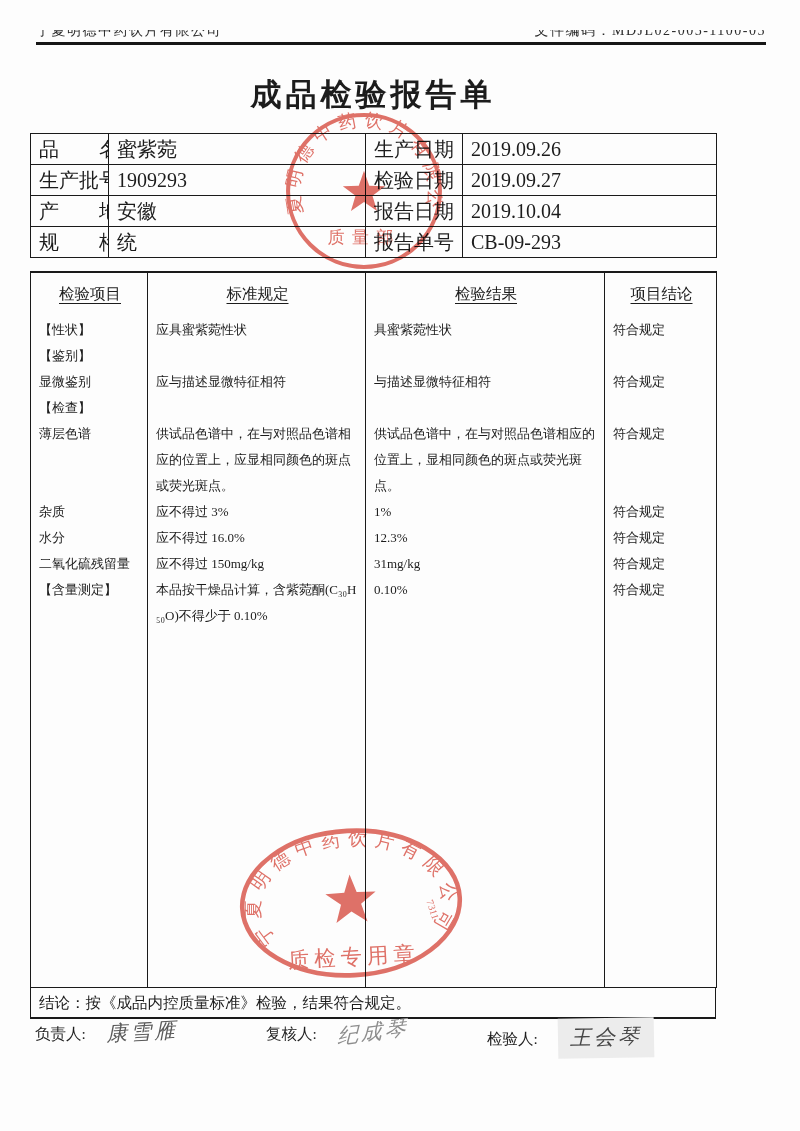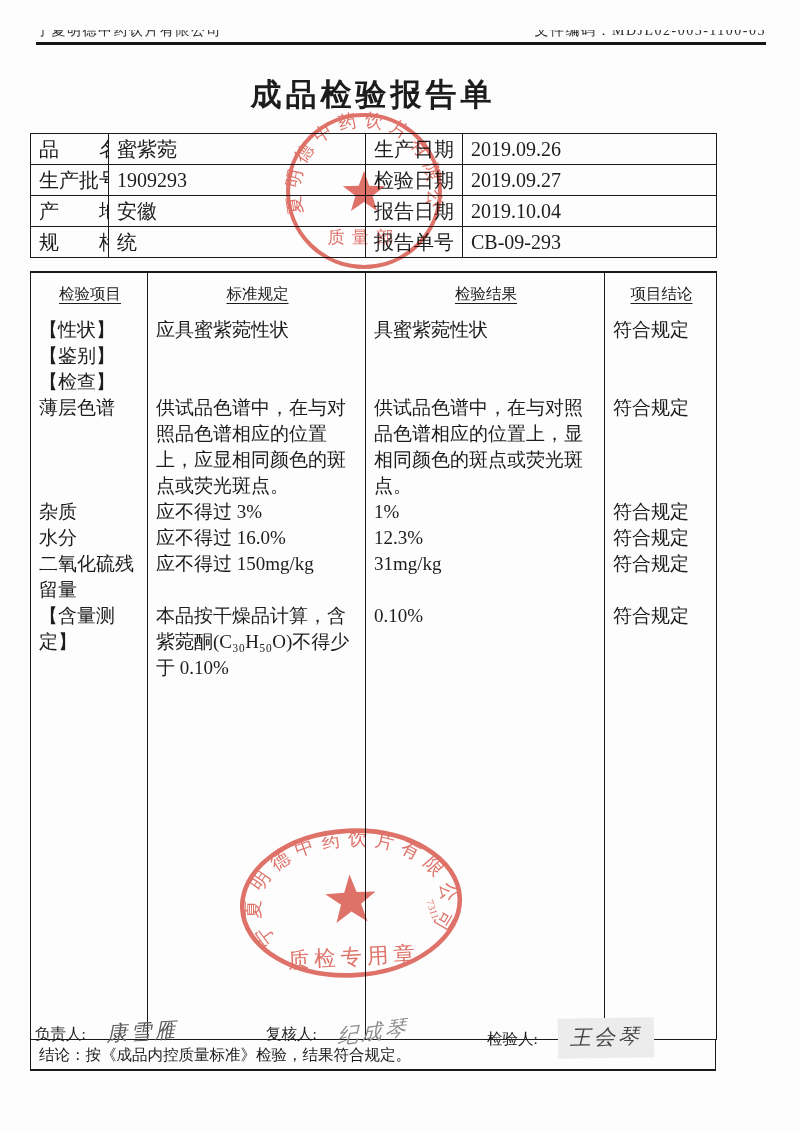--- a/index.html
+++ b/index.html
@@ -21,21 +21,21 @@
     position:absolute; top:74px; left:30px; width:686px;
     text-align:center; font-size:31px; font-weight:bold; letter-spacing:4px;
   }
   .tables { position:absolute; top:133px; left:30px; width:686px; }
   table { border-collapse:collapse; width:686px; table-layout:fixed; }
   .info-table, .info-table td { border:1px solid #1a1a1a; }
   .info-table td { font-size:20px; padding:0 0 0 8px; height:30px; overflow:hidden; white-space:nowrap; }
   .result-table { border:1px solid #1a1a1a; border-top:2px solid #1a1a1a; margin-top:13px; }
   .result-table td {
     border-left:1px solid #1a1a1a; border-right:1px solid #1a1a1a;
-    vertical-align:top; font-size:19px; line-height:26px;
+    vertical-align:top; font-size:13px; line-height:26px;
     padding:0 6px 0 8px; word-break:break-all;
   }
   .result-table tr.hdr td { text-align:center; height:34px; font-size:15.5px; padding-top:4px; vertical-align:middle; }
   .result-table tr.hdr span { text-decoration:underline; text-underline-offset:4px; }
   .result-table tr.first td { padding-top:6px; }
   .result-table tr.spacer td { height:358px; }
   .conclusion {
     border:1px solid #1a1a1a; border-top:0; border-bottom:2px solid #1a1a1a;
     height:29px; line-height:29px; font-size:15.5px; padding-left:8px;
     white-space:nowrap; overflow:hidden;
@@ -129,20 +129,26 @@
         <td>具蜜紫菀性状</td>
         <td>符合规定</td>
       </tr>
       <tr>
         <td>【鉴别】</td>
         <td></td>
         <td></td>
         <td></td>
       </tr>
       <tr>
+        <td>显微鉴别</td>
+        <td>应与描述显微特征相符</td>
+        <td>与描述显微特征相符</td>
+        <td>符合规定</td>
+      </tr>
+      <tr>
         <td>【检查】</td>
         <td></td>
         <td></td>
         <td></td>
       </tr>
       <tr>
         <td>薄层色谱</td>
         <td>供试品色谱中，在与对照品色谱相应的位置上，应显相同颜色的斑点或荧光斑点。</td>
         <td>供试品色谱中，在与对照品色谱相应的位置上，显相同颜色的斑点或荧光斑点。</td>
         <td>符合规定</td>

